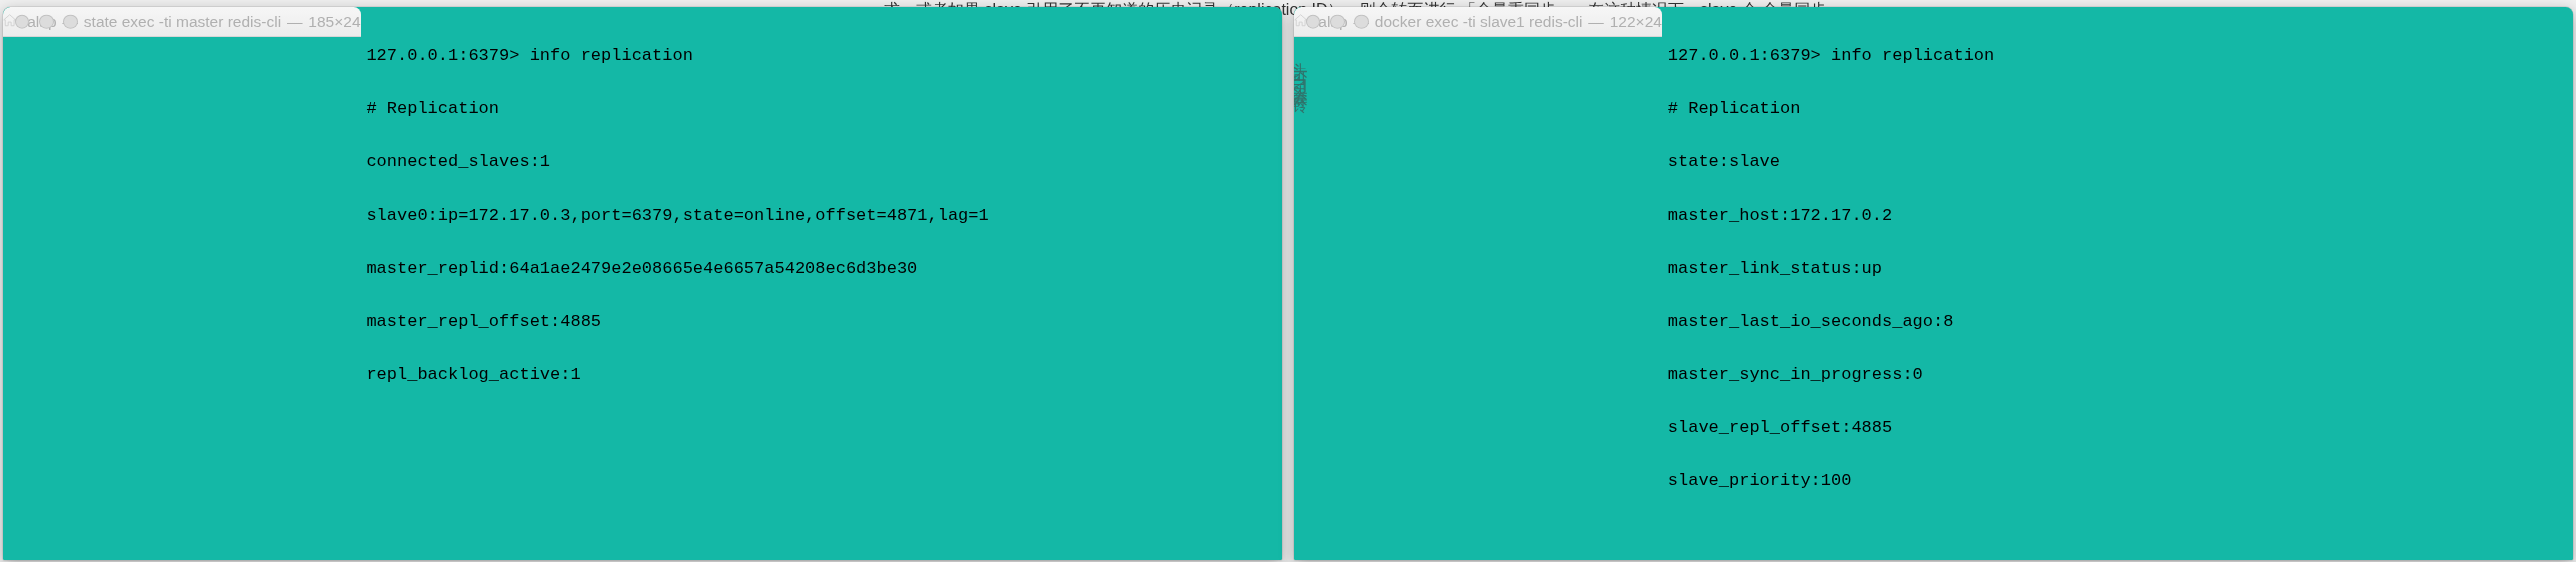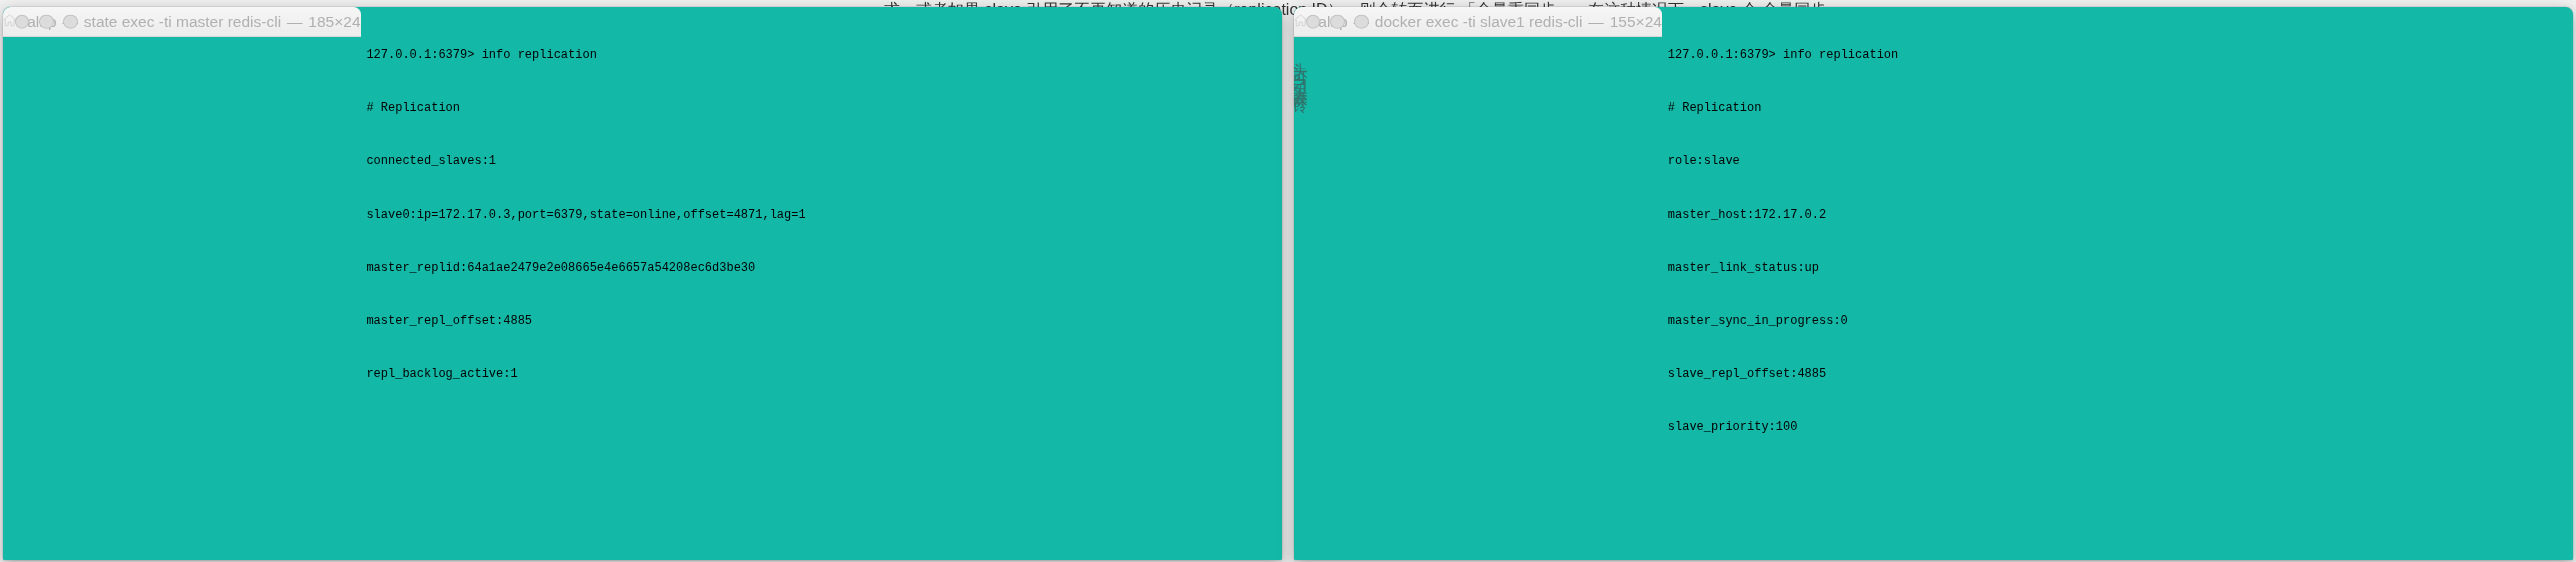--- a/index.html
+++ b/index.html
@@ -78,21 +78,21 @@
       gap: 5.9px;
     }
     .home-icon {
       display: inline-block;
       opacity: 0.35;
     }
     .terminal-body {
       flex: 1;
       padding: 4.4px 5.9px;
       font-family: Menlo, Monaco, "Courier New", monospace;
-      font-size: 12px;
+      font-size: 17px;
       line-height: 17.7px;
       color: #000;
       white-space: pre;
       overflow: hidden;
       position: relative;
     }
     .terminal-line {
       white-space: pre;
       min-height: 17.7px;
     }
@@ -163,29 +163,30 @@
       <div class="title-text">
         <span class="home-icon">
           <svg width="13.3" height="12.5" viewBox="0 0 18 17">
               <path d="M9 1 L1 8 L3 8 L3 16 L7 16 L7 11 L11 11 L11 16 L15 16 L15 8 L17 8 Z" fill="none" stroke="#999" stroke-width="1.3"></path>
             </svg>
         </span>
         <span>ralap</span>
         <span>—</span>
         <span>docker exec -ti slave1 redis-cli</span>
         <span>—</span>
-        <span>155×24</span>
+        <span>122×24</span>
       </div>
     </div>
     <div class="terminal-body">
       <div class="terminal-line"><span>127.0.0.1:6379&gt;</span> <span>info replication</span></div>
       <div class="terminal-line"># Replication</div>
-      <div class="terminal-line">role:slave</div>
+      <div class="terminal-line">state:slave</div>
       <div class="terminal-line">master_host:172.17.0.2</div>
       <div class="terminal-line">master_link_status:up</div>
+      <div class="terminal-line">master_last_io_seconds_ago:8</div>
       <div class="terminal-line">master_sync_in_progress:0</div>
       <div class="terminal-line">slave_repl_offset:4885</div>
       <div class="terminal-line">slave_priority:100</div>
       
       
       
       
       
       
       

